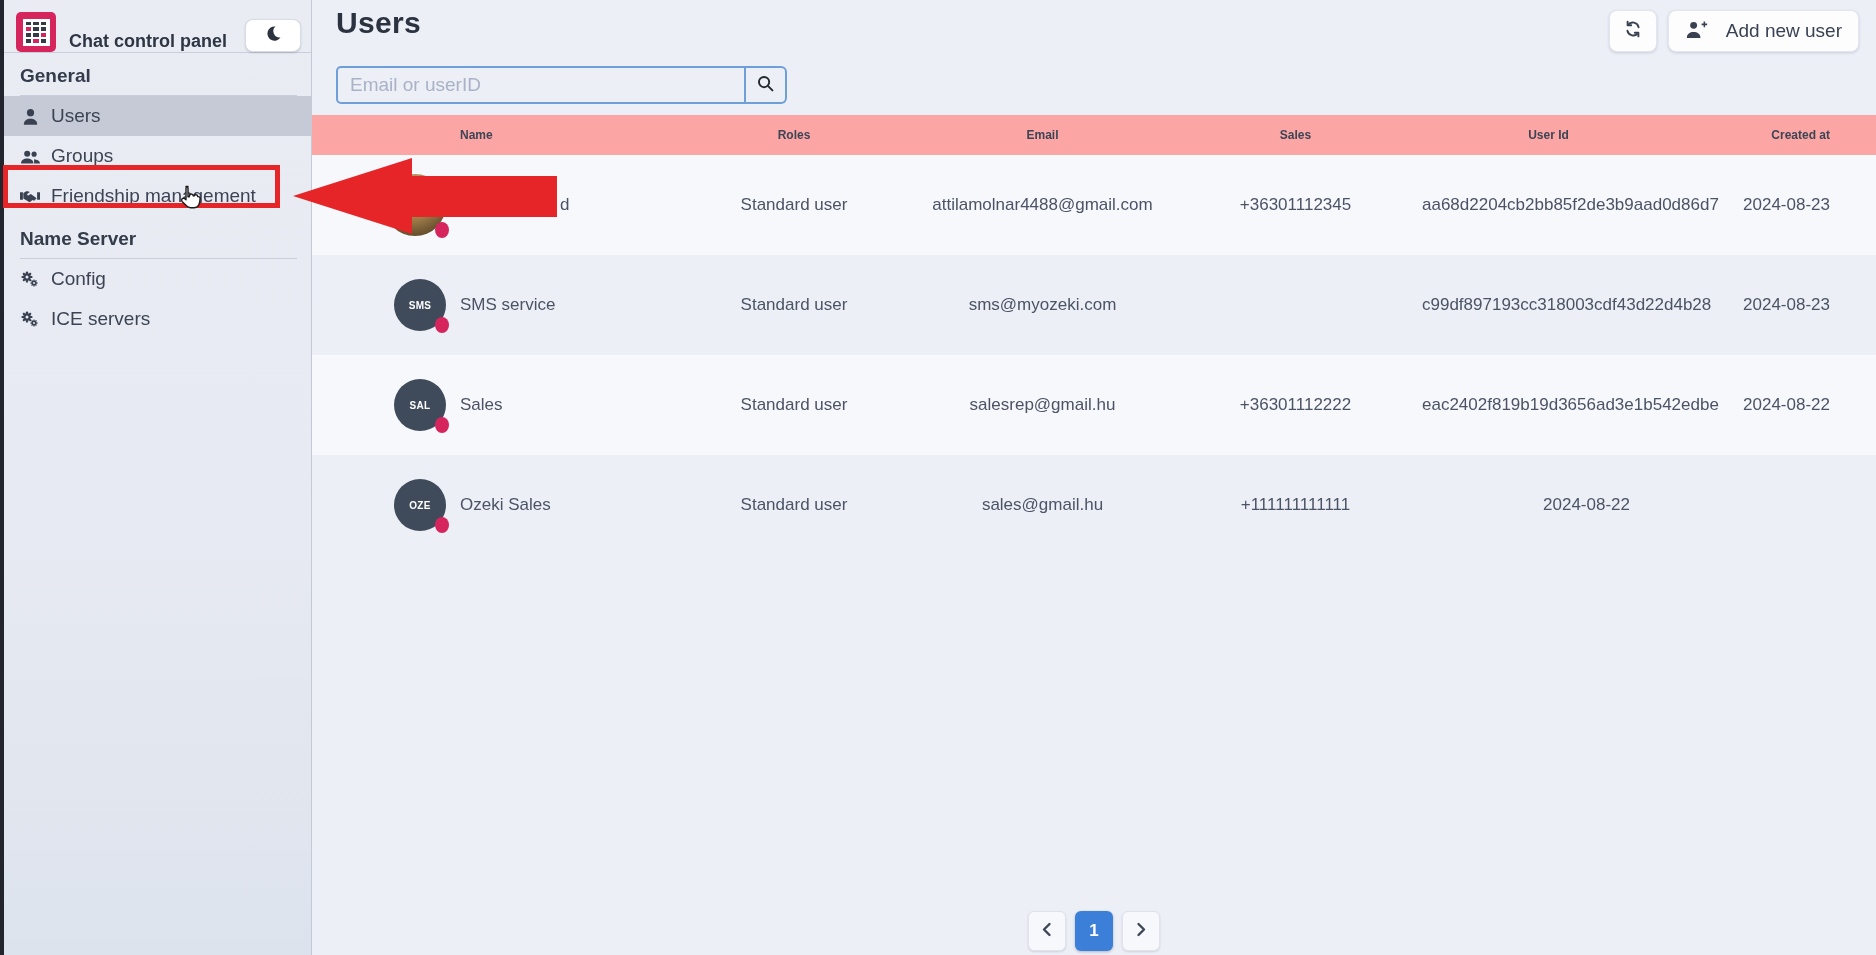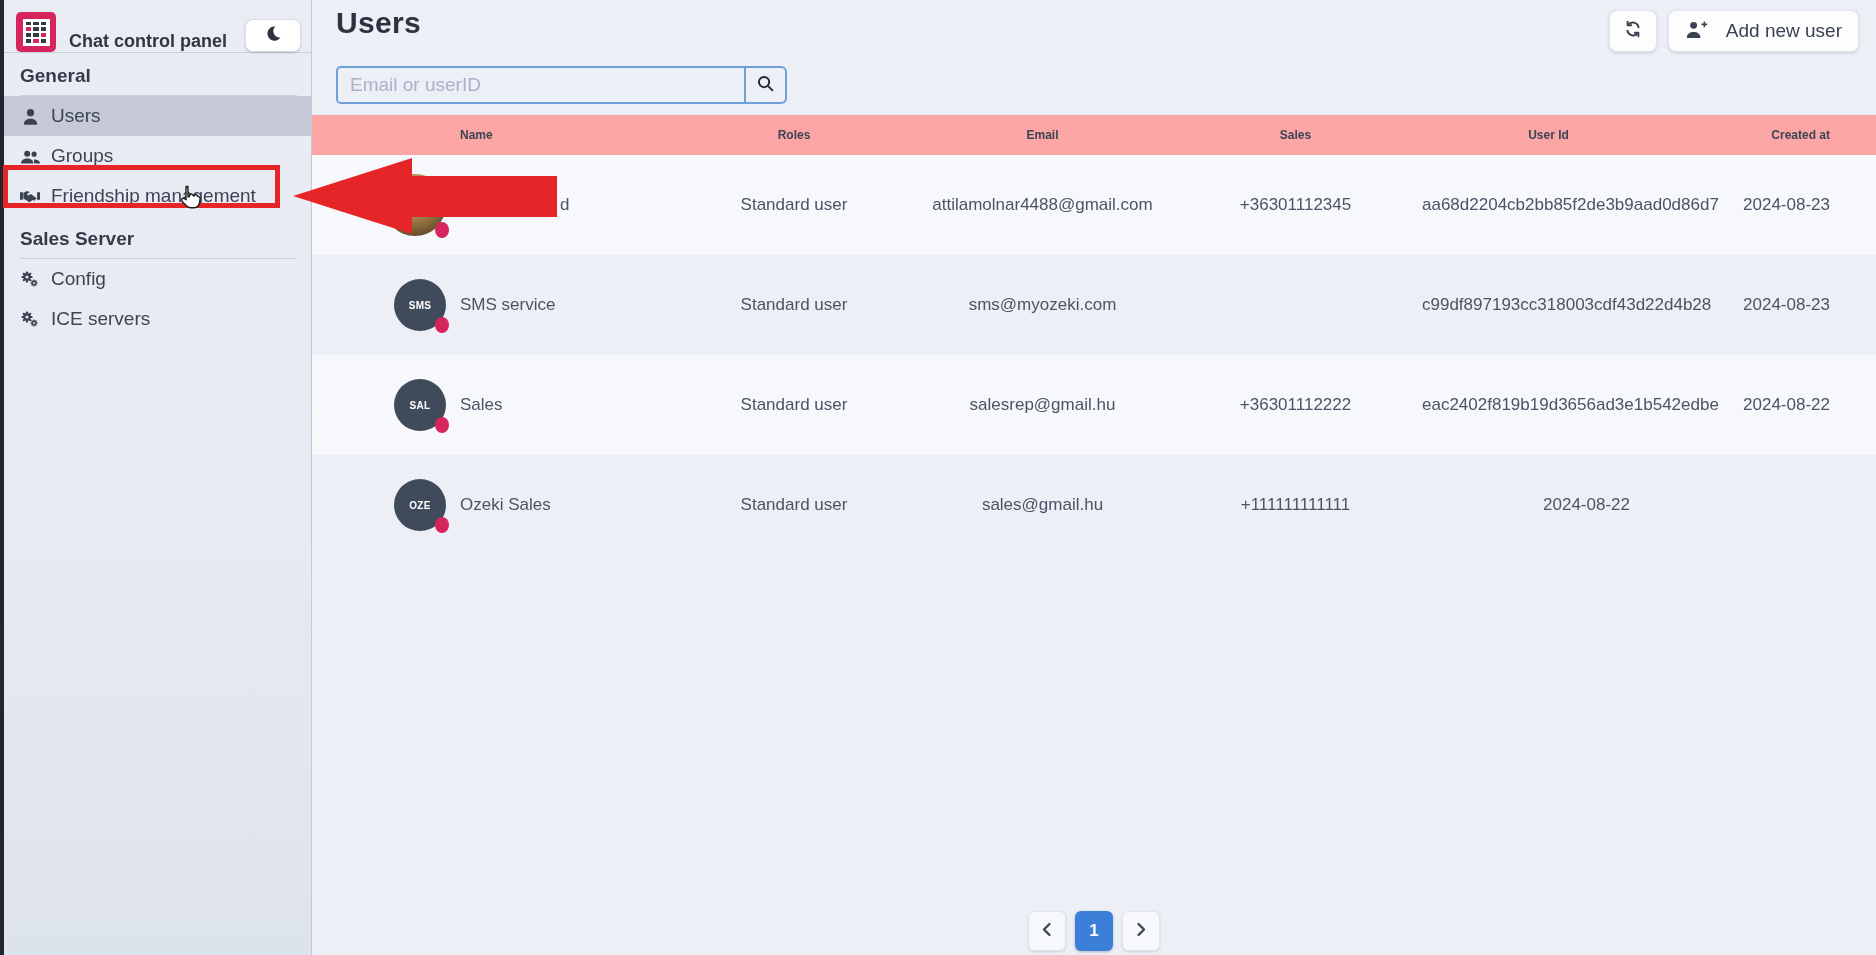--- a/index.html
+++ b/index.html
@@ -117,21 +117,21 @@
 
   <div class="sb-item">
     <span class="icn">
       <svg width="20" height="14" viewBox="0 0 24 16" fill="#3a4252">
           <path d="M0 3.5h3.5v9H0zM20.5 3.5H24v9h-3.5zM4 11V4.5L8.2 2l3.6 1.2-2.8 2.1a1.1 1.1 0 0 0 1.3 1.8L13 5.6l7 5-3 3.2-2.1-1.1-1.6 1.6-2.1 1.2-1.7-1.1L8 13.5z"></path>
         </svg>
     </span>
     <span>Friendship management</span>
   </div>
 
-  <div class="sb-section-label">Sales Server</div>
+  <div class="sb-section-label">Name Server</div>
 
   <div class="sb-item">
     <span class="icn">
       <svg width="20" height="18" viewBox="0 0 20 18">
         <g transform="translate(7,7) scale(0.85)" fill="#3a4252">
           <rect x="-1.3" y="-6.5" width="2.6" height="13" rx="1"></rect>
           <rect x="-1.3" y="-6.5" width="2.6" height="13" rx="1" transform="rotate(45)"></rect>
           <rect x="-1.3" y="-6.5" width="2.6" height="13" rx="1" transform="rotate(90)"></rect>
           <rect x="-1.3" y="-6.5" width="2.6" height="13" rx="1" transform="rotate(135)"></rect>
           <circle r="4.3"></circle>

